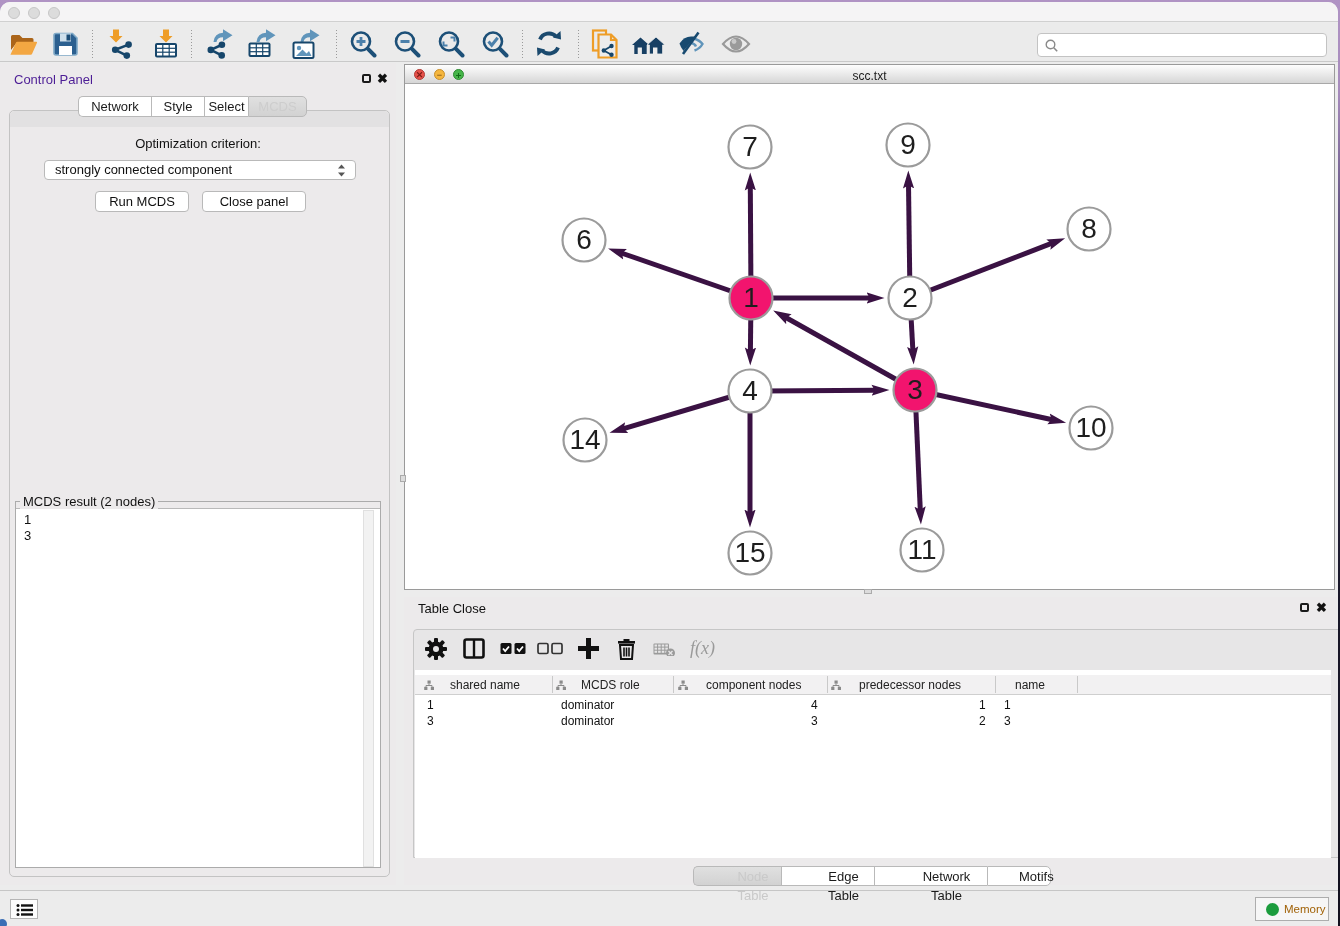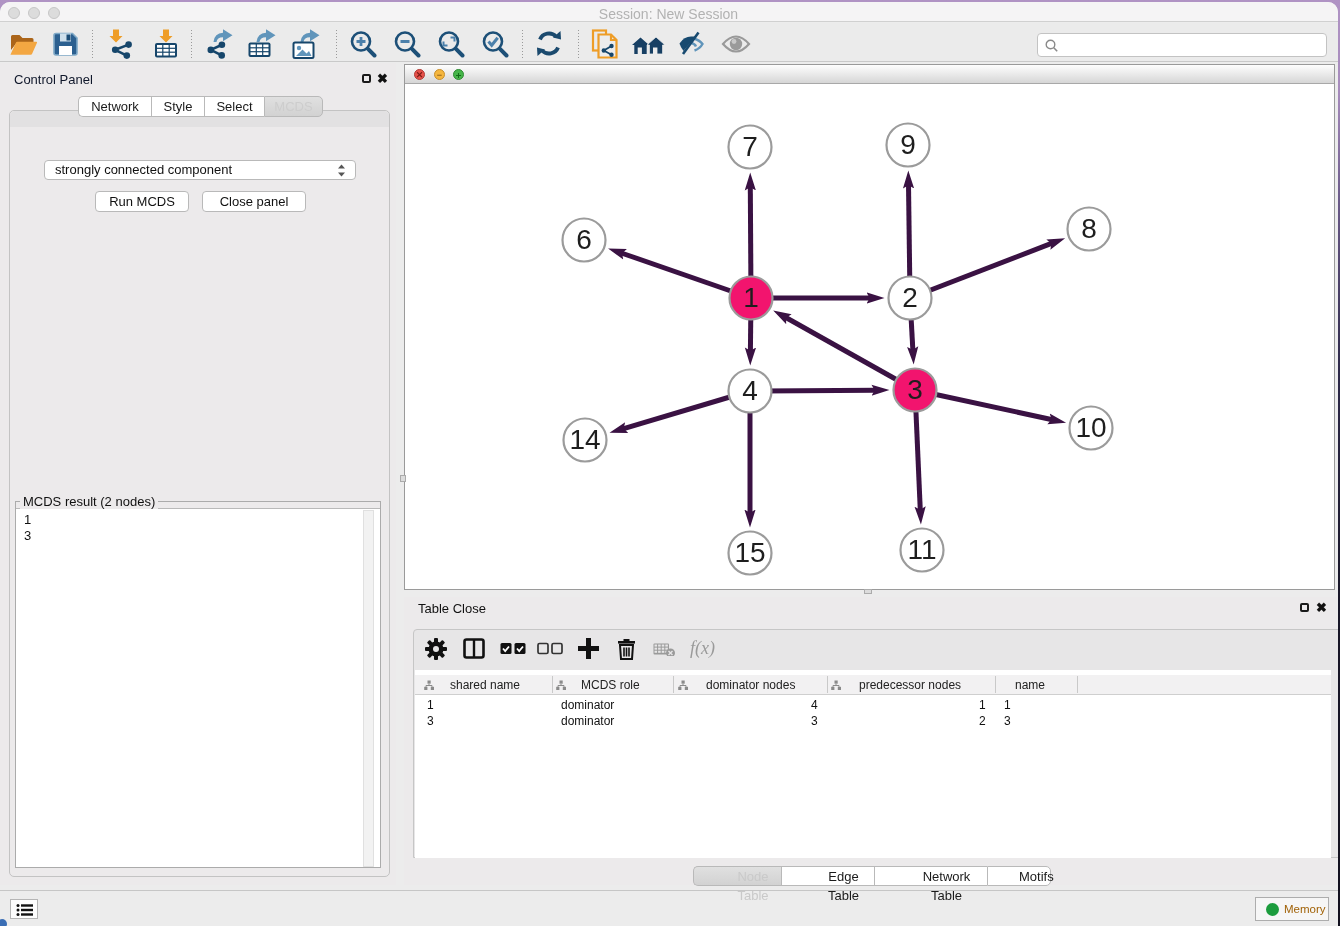--- a/index.html
+++ b/index.html
@@ -10,21 +10,21 @@
 #titlebar { position:absolute; left:0; top:0; width:100%; height:20px; background:#f5f4f5; border-bottom:1px solid #d0d0d0; }
 .tl { position:absolute; top:5px; width:12px; height:12px; border-radius:50%; background:#dcdcdc; border:1px solid #c6c6c6; }
 #title-text { position:absolute; top:4px; left:0; width:1337px; text-align:center; font-size:14px; color:#b2b2b2; }
 
 #toolbar { position:absolute; left:0; top:21px; width:100%; height:39px; background:#ebebeb; border-bottom:1px solid #c9c9c9; }
 .tbi { position:absolute; top:29px; }
 .tsep { position:absolute; top:7px; width:1px; height:28px; background-image:linear-gradient(#9a9a9a 34%, rgba(0,0,0,0) 0%); background-size:1px 3px; }
 #search { position:absolute; left:1037px; top:10px; width:290px; height:24px; background:#fff; border:1px solid #c3c3c3; border-radius:4px; }
 
 #cp { position:absolute; left:0; top:61px; width:396px; height:822px; background:#eceaeb; }
-#cp-title { position:absolute; left:14px; font-size:13px; color:#0f172a; }
+#cp-title { position:absolute; left:14px; font-size:13px; color:#4c1d95; }
 .mini-sq { position:absolute; width:9px; height:9px; border:2px solid #1a1a1a; border-radius:2px; }
 .mini-x { position:absolute; font-size:13px; font-weight:bold; color:#111; }
 #cp-content { position:absolute; left:9px; top:47px; width:381px; height:767px; border:1px solid #c3c3c3; border-radius:5px; background:#eceaeb; }
 #tabs { position:absolute; left:78px; top:33px; height:21px; display:flex; z-index:5; }
 .tab { height:21px; line-height:20px; font-size:13px; color:#1a1a1a; background:#fff; border:1px solid #b9b9b9; border-right:none; text-align:center; }
 .tab:first-child { border-radius:5px 0 0 5px; }
 .tab.sel { background:linear-gradient(#e0e0e0,#d2d2d2); color:#cdcdcd; border-right:1px solid #b9b9b9; border-radius:0 5px 5px 0; }
 #opt-label { position:absolute; left:0; top:73px; width:396px; text-align:center; font-size:13px; color:#111; }
 #combo { position:absolute; left:44px; top:97px; width:312px; height:20px; background:#fff; border:1px solid #b9b9b9; border-radius:4px; font-size:13px; line-height:18px; padding-left:10px; color:#111; }
 .btn { position:absolute; height:21px; background:#fff; border:1px solid #b9b9b9; border-radius:4px; font-size:13px; text-align:center; line-height:19px; color:#111; }
@@ -55,21 +55,20 @@
 #sb-btn { position:absolute; left:10px; top:897px; width:28px; height:20px; background:#fdfdfd; border:1px solid #b5b5b5; }
 #mem-btn { position:absolute; left:1255px; top:895px; width:74px; height:24px; background:#f6f6f6; border:1px solid #adadad; font-size:12px; color:#a16207; }
 </style>
 </head>
 <body>
 <div id="win">
   <div id="titlebar">
     <div class="tl" style="left:8px"></div>
     <div class="tl" style="left:28px"></div>
     <div class="tl" style="left:48px"></div>
-    <div id="title-text">Session: New Session</div>
   </div>
   <div id="toolbar">
       <svg class="tbi" style="left:9px; top:8px" width="30" height="26" viewBox="0 0 30 26">
         <path d="M2,19 V5.5 q0,-1.5 1.5,-1.5 h7 l3,3 h9.5 q1.5,0 1.5,1.5 V12 h-17 z" fill="#ab651a"></path>
         <path d="M1.5,23.5 L7,11.5 q0.3,-0.8 1.2,-0.8 h19 q1.2,0 0.8,1 L23,23 q-0.3,0.8 -1.2,0.8 h-19.5 q-1,0 -0.8,-0.5 z" fill="#f3a742"></path>
       </svg>
       <svg class="tbi" style="left:52px; top:8px" width="27" height="26" viewBox="0 0 27 26">
         <path d="M2,4.5 q0,-2 2,-2 h16.5 L25,7 v15 q0,2 -2,2 H4 q-2,0 -2,-2 z" fill="#2c6090"></path>
         <path d="M2,4.5 q0,-2 2,-2 h16.5 L25,7 v15 q0,2 -2,2 H4 q-2,0 -2,-2 z" fill="none" stroke="#7fa9c7" stroke-width="1.6"></path>
         <rect x="8" y="2.5" width="11" height="8" fill="#cfe0ec"></rect>
@@ -218,41 +217,43 @@
   <div id="cp">
     <div id="cp-title" style="top:9px">Control Panel</div>
     <div class="mini-sq" style="left:362px; top:11px"></div>
     <div class="mini-x" style="left:377px; top:8px">✖</div>
     <div id="cp-content">
         <div style="position:absolute;left:0;top:0;width:100%;height:16px;background:#e2e1e2;border-radius:5px 5px 0 0;"></div>
       </div>
     <div id="tabs">
       <div class="tab" style="width:73px">Network</div>
         <div class="tab" style="width:53px">Style</div>
-        <div class="tab" style="width:60px">Select</div>
+        <div class="tab" style="width:44px">Select</div>
         <div class="tab sel" style="width:59px">MCDS</div>
     </div>
+    <div id="opt-label">Optimization criterion:</div>
     <div id="combo">strongly connected component<svg style="position:absolute;right:8px;top:2px" width="11" height="15" viewBox="0 0 11 15">
           <path d="M2,5.5 L5.5,1.5 L9,5.5 z" fill="#555"></path>
           <path d="M2,9.5 L5.5,13.5 L9,9.5 z" fill="#555"></path>
         </svg></div>
     <div class="btn" style="left:95px; top:128px; width:94px;">Run MCDS</div>
     <div class="btn" style="left:202px; top:128px; width:104px;">Close panel</div>
     <div id="mcds-label">MCDS result (2 nodes)</div>
     <div id="mcds-box">
       <div style="position:absolute;left:8px;top:10px;font-size:13px;color:#111;">1</div>
       <div style="position:absolute;left:8px;top:26px;font-size:13px;color:#111;">3</div>
       <div id="mcds-sb"></div>
     </div>
   </div>
   <div id="netf">
     <div id="net-tb">
       <div class="tl2" style="left:9px; background:#e8514a; border:1px solid #b03c37; color:#7c1d17;">✕</div>
       <div class="tl2" style="left:29px; background:#f5b63e; border:1px solid #c78f2d; color:#93641a;">−</div>
       <div class="tl2" style="left:48px; background:#46b549; border:1px solid #2f8b34; color:#136b17;">＋</div>
+      <div id="net-title">scc.txt</div>
     </div>
     <svg id="graph" width="929" height="505" viewBox="405 84 929 505">
       <defs>
         <marker id="ah" markerUnits="userSpaceOnUse" markerWidth="19" markerHeight="13" refX="4" refY="6" orient="auto">
           <path d="M0,0.4 L18,6 L0,11.6 L3.2,6 z" fill="#3a1243"></path>
         </marker>
       </defs>
       <g stroke="#3a1243" stroke-width="5" marker-end="url(#ah)">
         <line x1="751" y1="297" x2="750.3" y2="185.5"></line>
         <line x1="751" y1="297" x2="621.3" y2="252.0"></line>
@@ -361,21 +362,21 @@
             <rect x="12.3" y="9.7" width="2.6" height="2.1" fill="#e7e6e7"></rect>
             <circle cx="17.5" cy="12" r="4.5" fill="#9a9a9a"></circle>
             <path d="M15.5,10 l4,4 m0,-4 l-4,4" stroke="#e7e6e7" stroke-width="1.4"></path>
           </svg>
           <span style="position:absolute;left:276px;top:8px;font-family:'Liberation Serif',serif;font-style:italic;font-size:18px;color:#9a9a9a;">f(x)</span>
         </div>
       <div id="tp-table">
         <div id="thead">
           <span class="th" style="left:35px">shared name</span>
           <span class="th" style="left:166px">MCDS role</span>
-          <span class="th" style="left:291px">dominator nodes</span>
+          <span class="th" style="left:291px">component nodes</span>
           <span class="th" style="left:444px">predecessor nodes</span>
           <span class="th" style="left:600px">name</span>
           <svg style="position:absolute;left:9px;top:5px" width="10" height="10" viewBox="0 0 10 10">
               <g fill="#8a8a8a">
                 <rect x="3.5" y="0.5" width="3.2" height="3.2"></rect>
                 <rect x="0.2" y="6.8" width="3.2" height="3.2"></rect>
                 <rect x="6.8" y="6.8" width="3.2" height="3.2"></rect>
               </g>
               <path d="M5,4 v1.5 M2,6.8 v-1.3 h6 v1.3" fill="none" stroke="#8a8a8a" stroke-width="1"></path>
             </svg>

